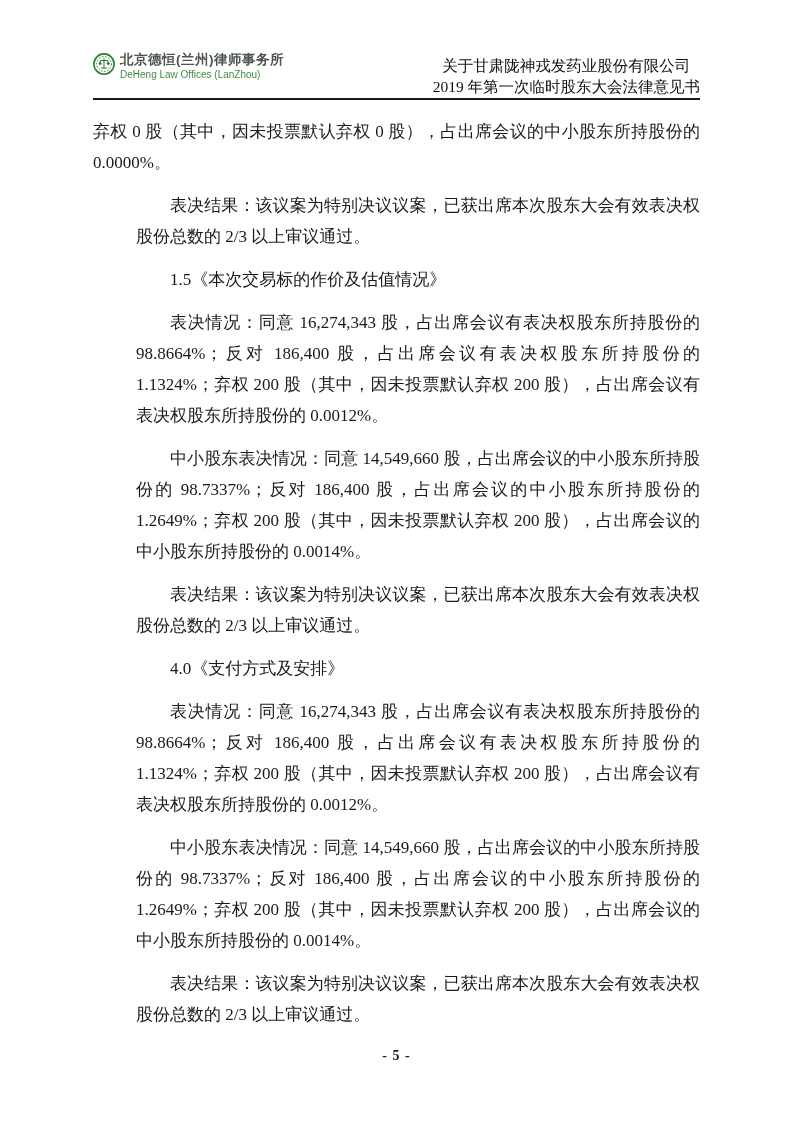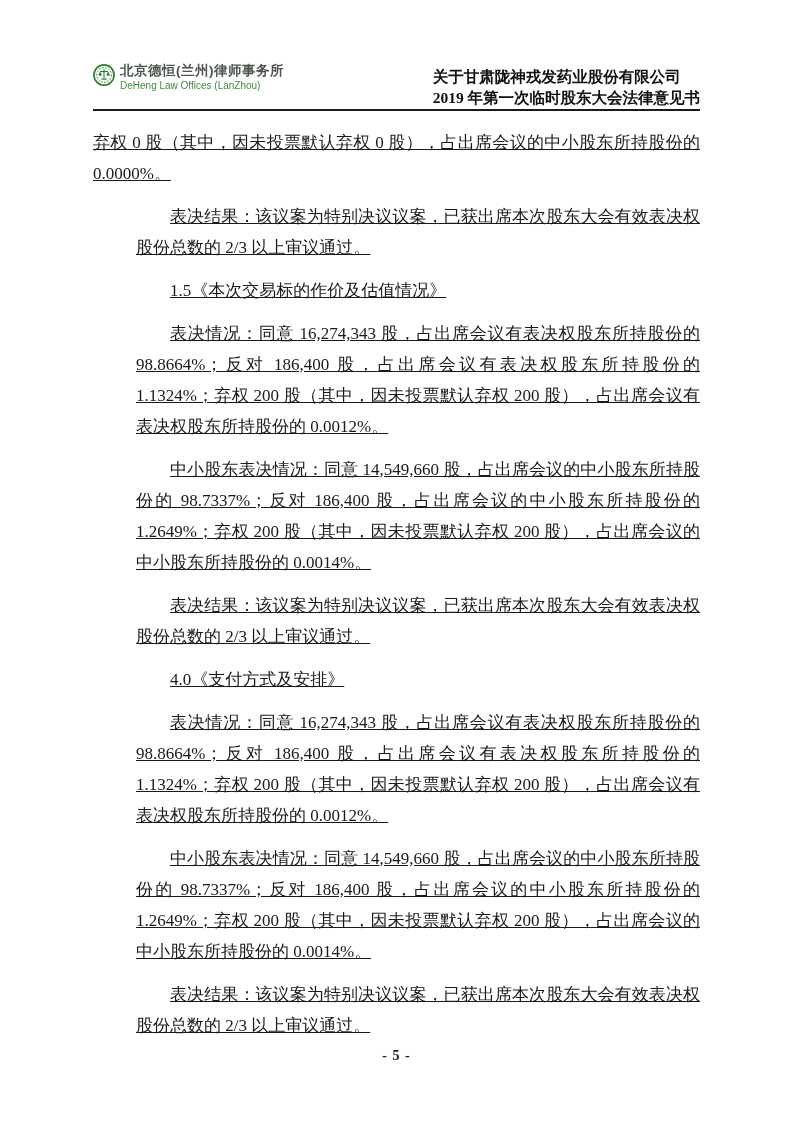--- a/index.html
+++ b/index.html
@@ -6,21 +6,21 @@
     margin: 0;
     padding: 0;
     background: #ffffff;
   }
   .page {
     position: relative;
     width: 793px;
     height: 1122px;
     background: #ffffff;
     box-sizing: border-box;
-    padding: 11px 93px;
+    padding: 0 93px;
     font-family: "Liberation Serif", "DejaVu Serif", serif;
     color: #1a1a1a;
     overflow: hidden;
   }
   .header {
     position: relative;
     margin-top: 52px;
     height: 46px;
   }
   .firm {
@@ -49,36 +49,35 @@
   .firm-en {
     font-size: 10px;
     color: #3f8b44;
     line-height: 13px;
     font-family: "Liberation Sans", "DejaVu Sans", sans-serif;
   }
   .doc-title {
     position: absolute;
     right: 0;
     bottom: 1px;
-    text-align: left;
+    text-align: center;
     font-size: 15.5px;
-    font-weight: bold;
+    font-weight: normal;
     line-height: 21px;
     color: #111111;
   }
   .rule {
     height: 0;
     border-bottom: 2px solid #1a1a1a;
   }
   .content {
     padding-top: 16px;
     font-size: 17px;
     line-height: 31px;
     text-align: justify;
-    text-decoration: underline;
   }
   .para {
     margin: 0 0 12px 0;
   }
   .indent { text-indent: 2em; margin-left: 43px; }
   .footer {
     position: absolute;
     left: 0;
     right: 0;
     bottom: 58px;

